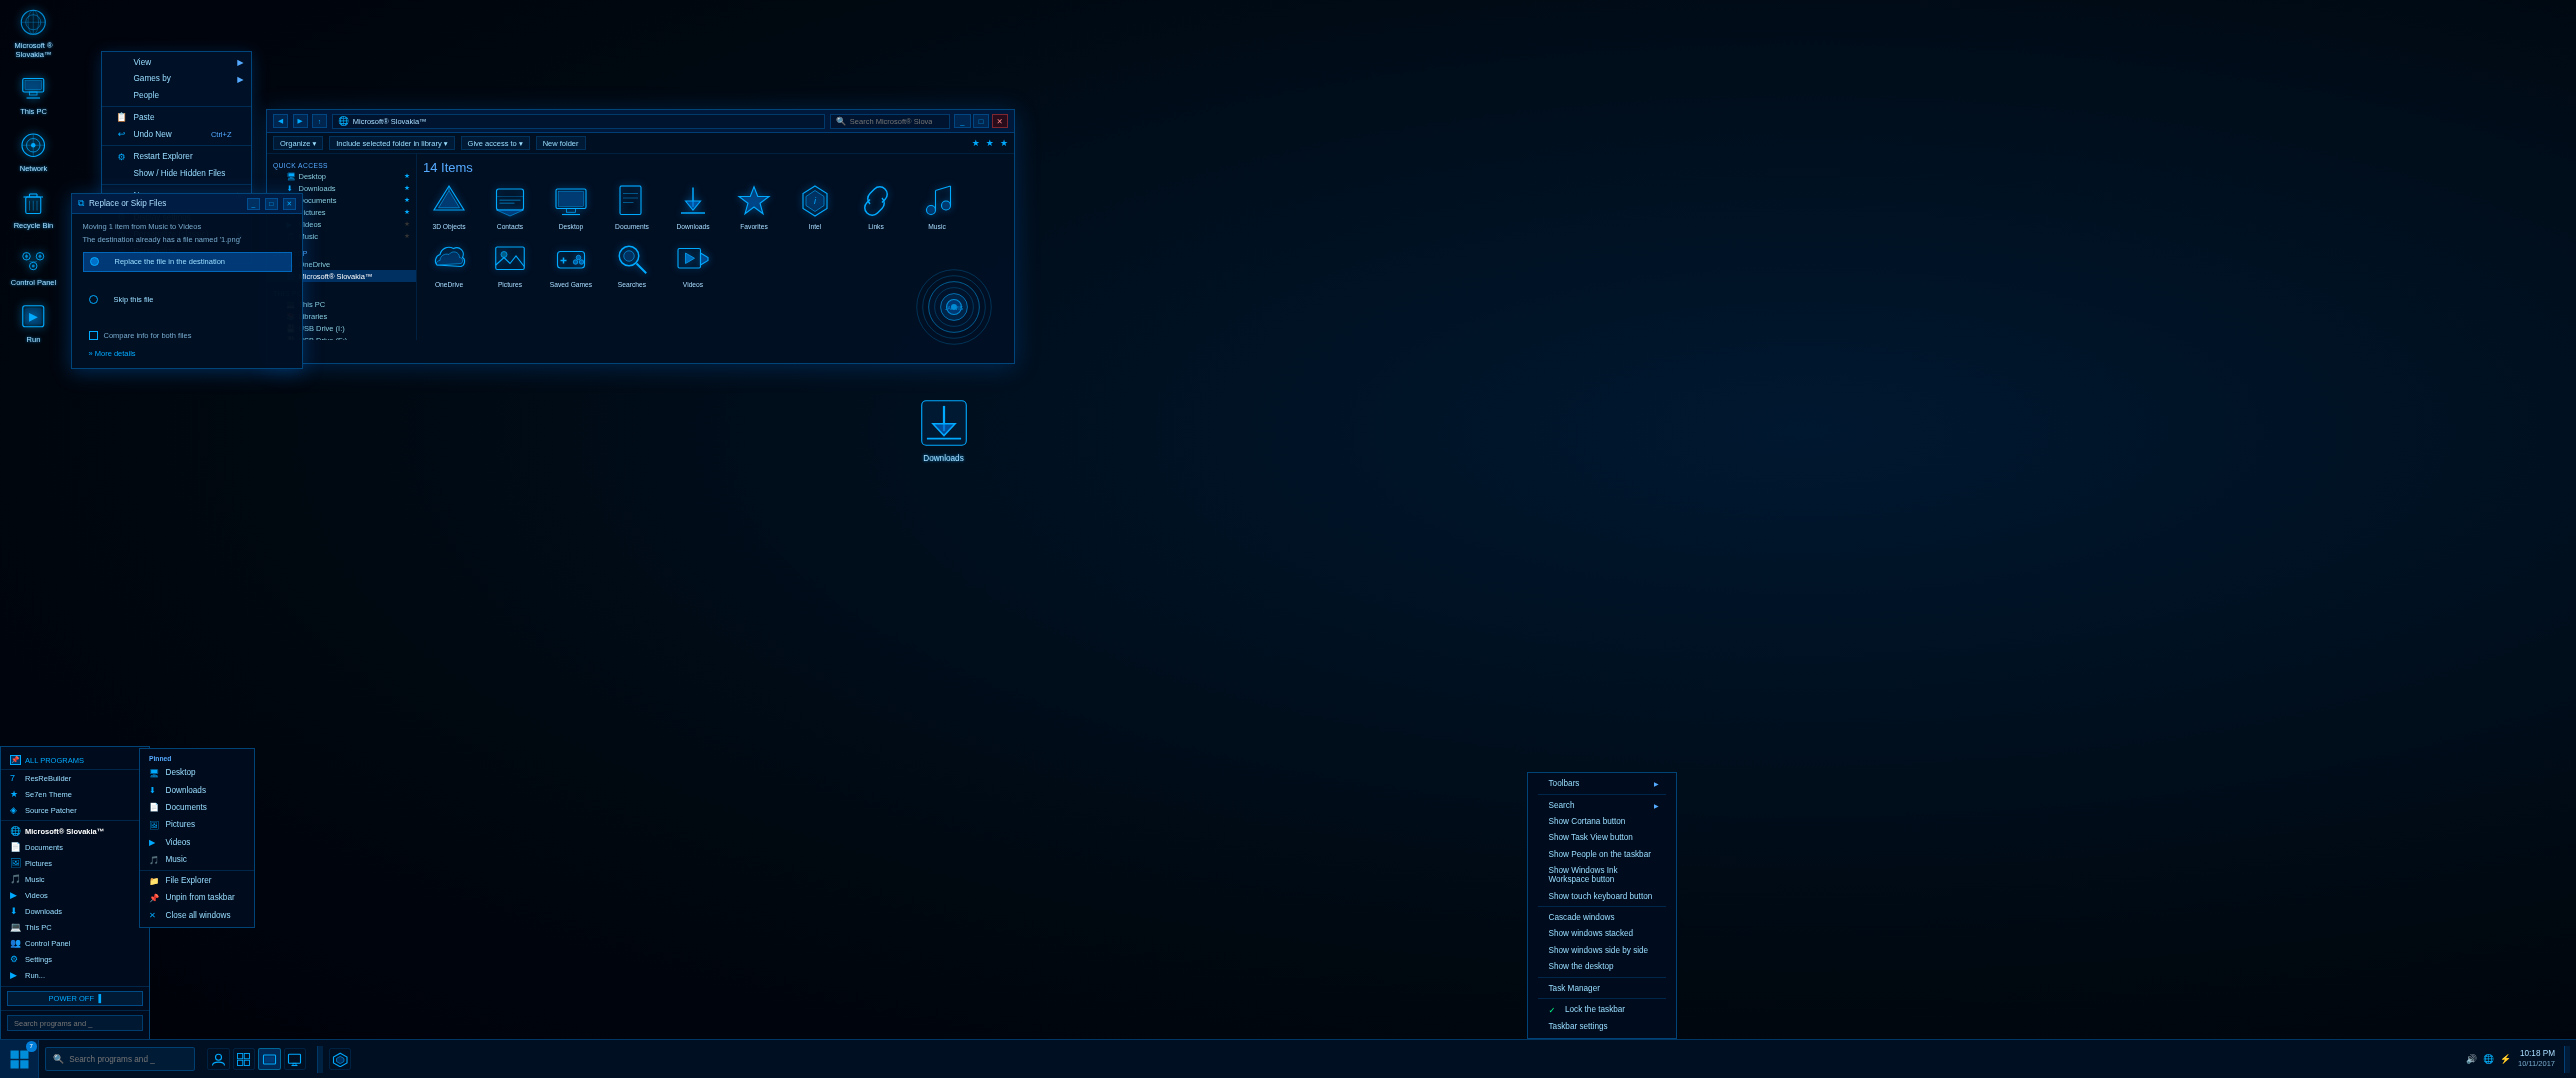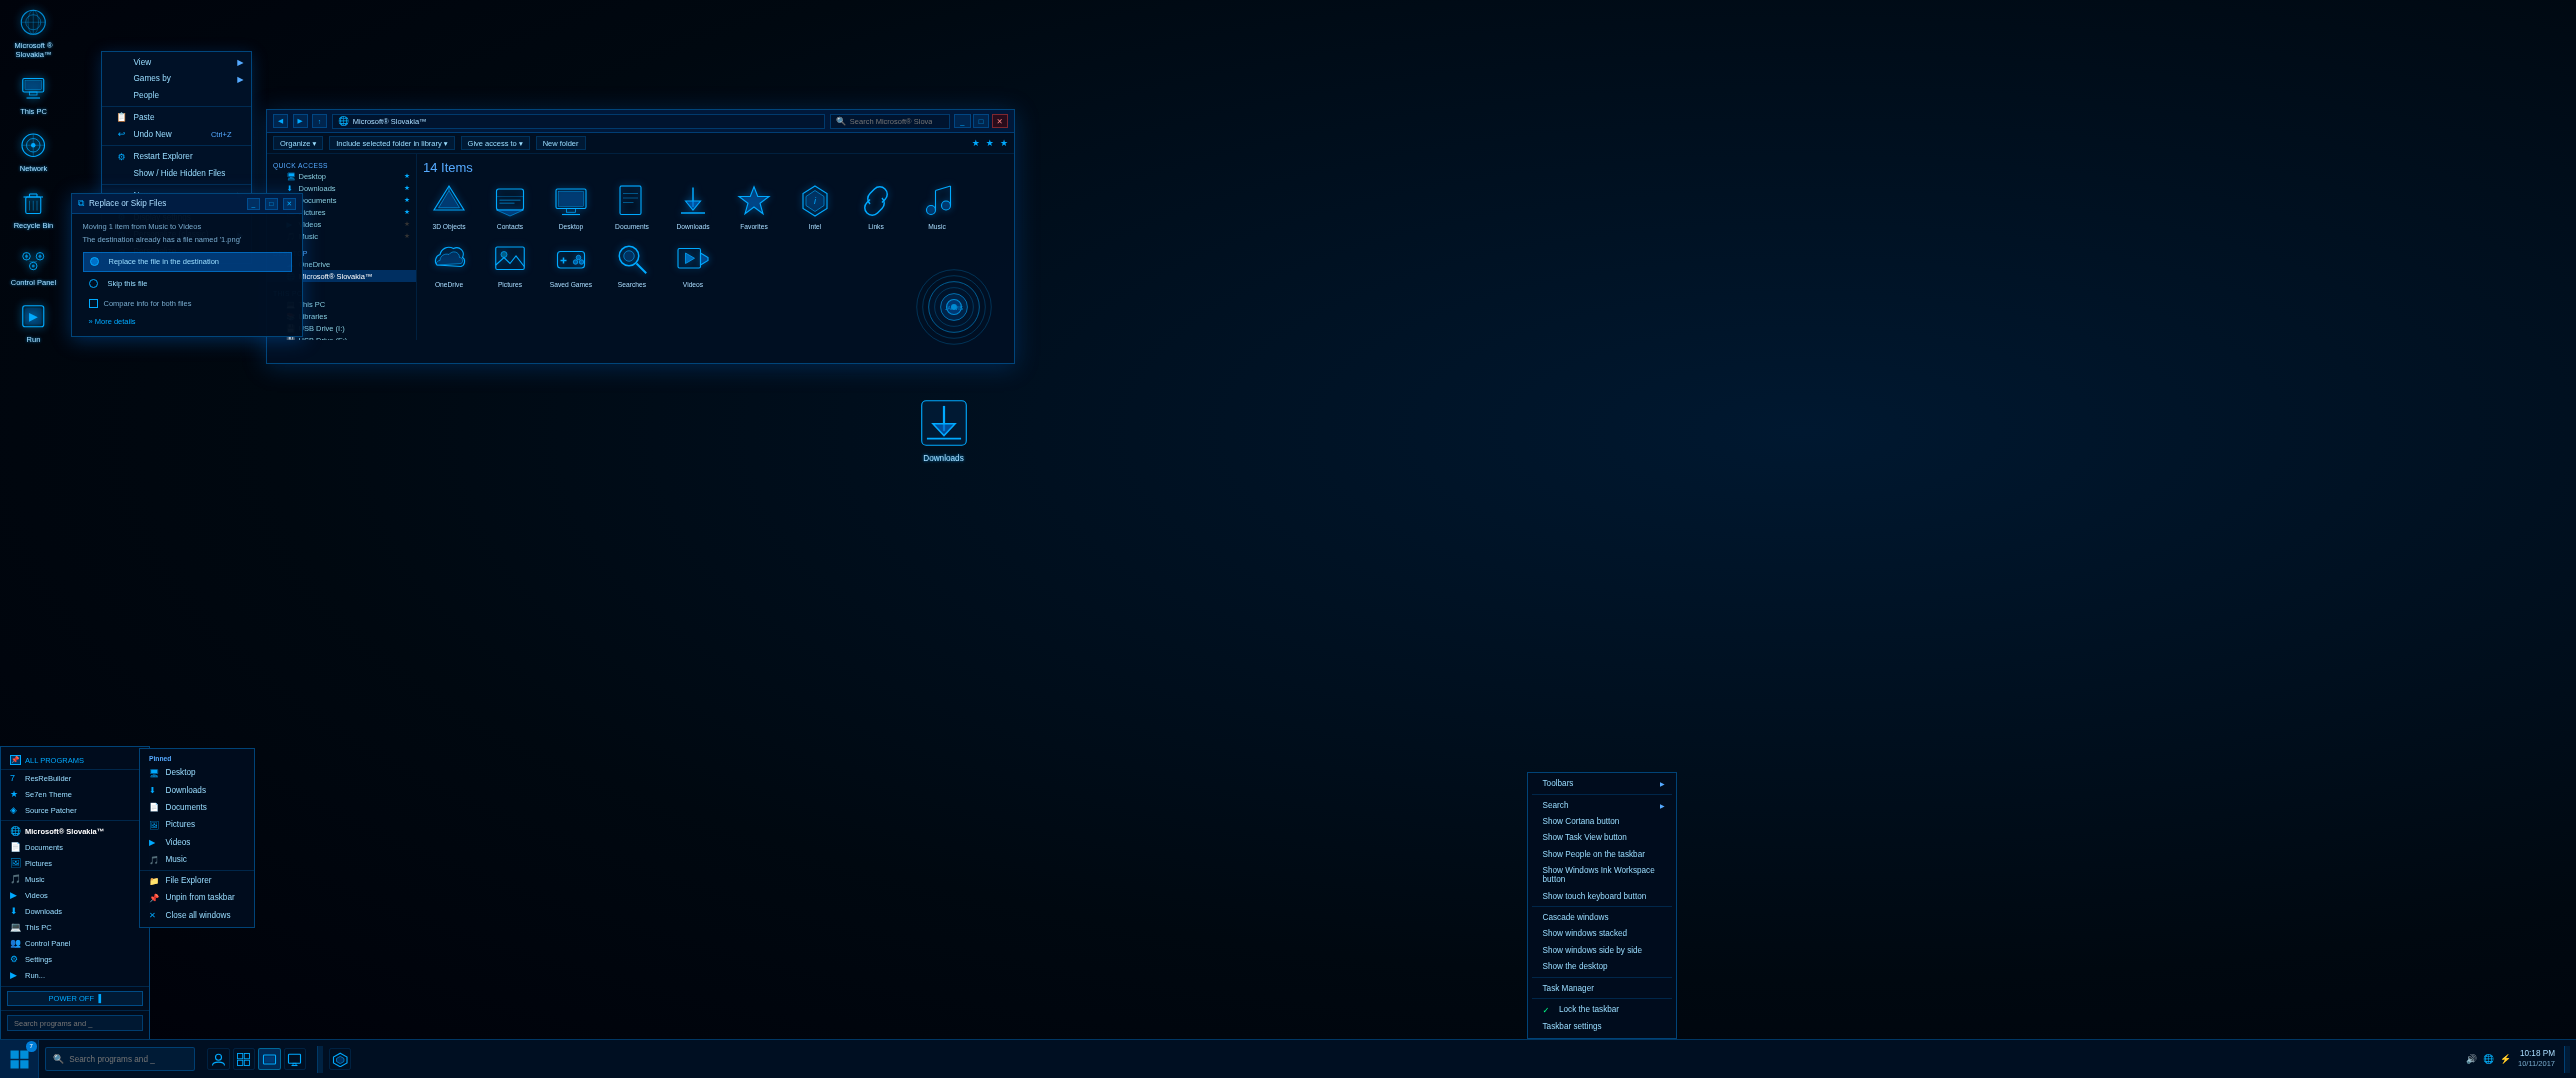--- a/index.html
+++ b/index.html
@@ -189,23 +189,23 @@
       align-items: center;
       justify-content: center;
       cursor: pointer;
     }
     .dialog-content { padding: 7.5px 10.5px; }
     .dialog-move-text { font-size: 7.5px; color: #7ac; margin-bottom: 4.5px; }
     .dialog-dest-text { font-size: 7.5px; color: #7ac; margin-bottom: 7.5px; }
     .dialog-option {
       display: flex;
       align-items: center;
-      gap: 10px;
+      gap: 16px;
       padding: 4.5px 6px;
-      margin-bottom: 3px;
+      margin-bottom: 19px;
       font-size: 7.5px;
       color: #9df;
       cursor: pointer;
     }
     .dialog-option.selected {
       background: rgba(0,100,200,0.5);
       border: 0.7px solid rgba(0,150,255,0.5);
     }
     .dialog-radio {
       width: 9px;
@@ -305,21 +305,21 @@
 
     
     .taskbar-context {
       position: absolute;
       right: 899px;
       bottom: 39px;
       width: 150px;
       background: rgba(0,12,30,0.98);
       border: 0.7px solid rgba(0,150,255,0.4);
       z-index: 200;
-      padding: 3px 4px;
+      padding: 3px 10px;
     }
     .tc-item {
       display: flex;
       align-items: center;
       padding: 3.7px 10.5px;
       font-size: 8.2px;
       color: #9df;
       cursor: pointer;
       gap: 6px;
     }

